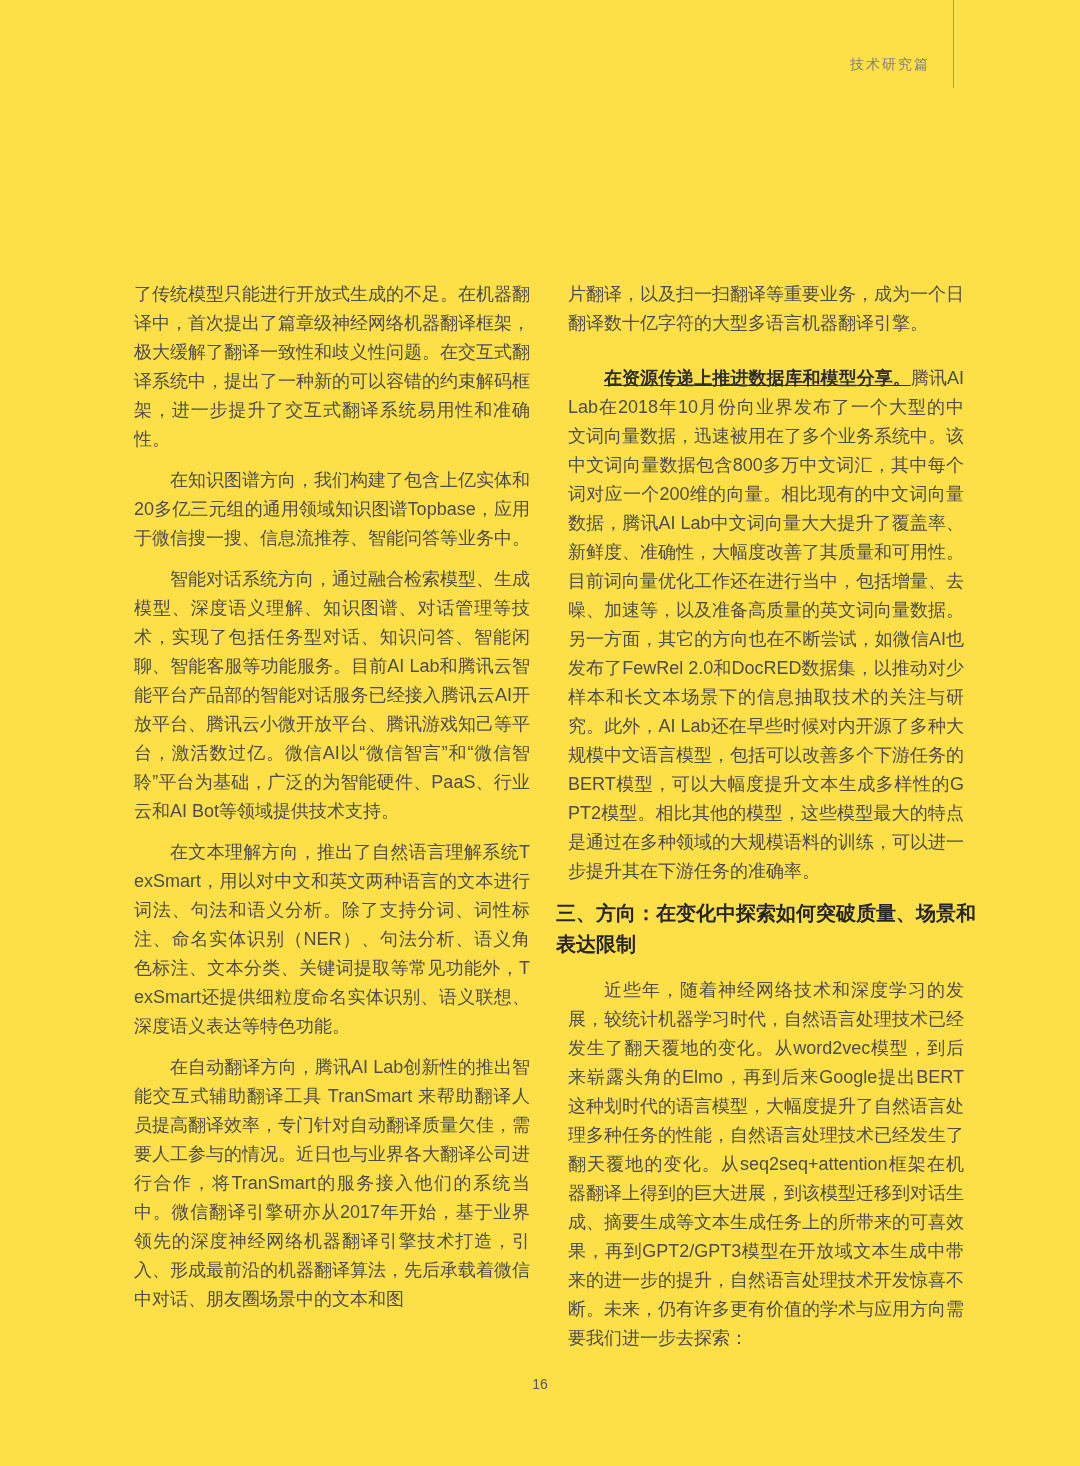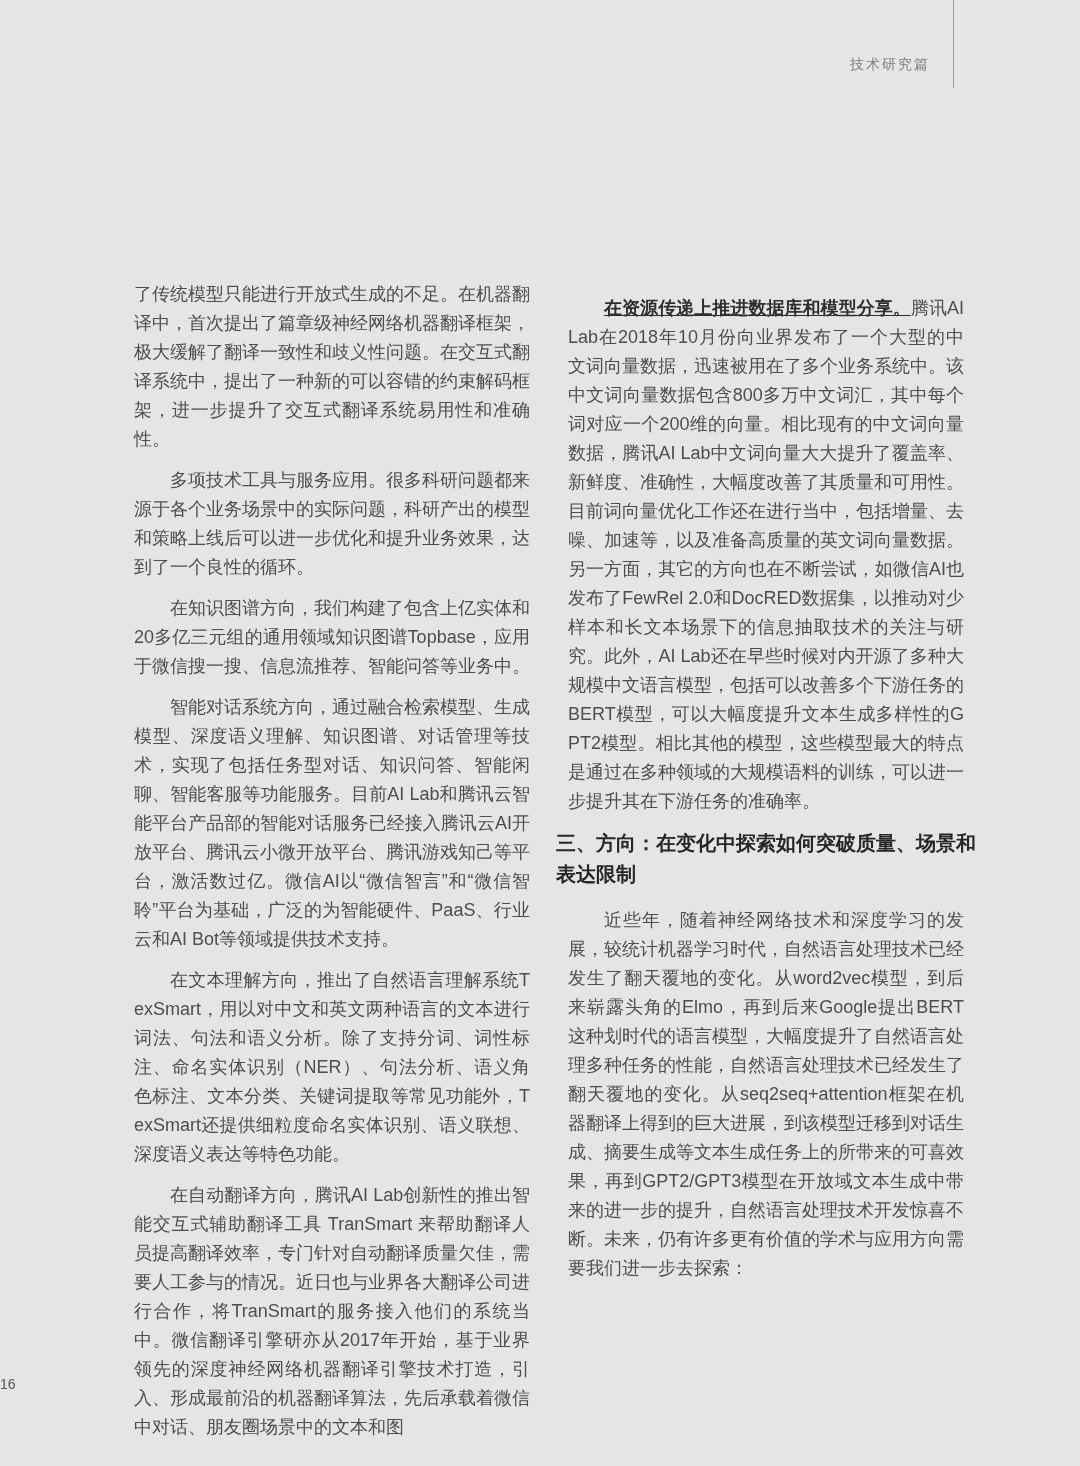--- a/index.html
+++ b/index.html
@@ -4,21 +4,21 @@
 <style>
   html, body {
     margin: 0;
     padding: 0;
     background: #ffffff;
   }
   #page {
     position: relative;
     width: 1080px;
     height: 1466px;
-    background: #e5e5e5;
+    background: #fde047;
     overflow: hidden;
     font-family: "Liberation Sans", "DejaVu Sans", sans-serif;
   }
   
   .chapter-label {
     position: absolute;
     top: 56px;
     right: 150px;
     font-size: 14px;
     letter-spacing: 2px;
@@ -63,43 +63,43 @@
     color: #262626;
     text-align: left;
     word-break: break-all;
   }
   
   .page-number {
     position: absolute;
     top: 1376px;
     left: 0;
     width: 100%;
-    text-align: left;
+    text-align: center;
     font-size: 14px;
     color: #555555;
   }
 </style>
 </head>
 <body>
 
 <div id="page">
 
   <span class="chapter-label">技术研究篇</span>
   <div class="header-rule"></div>
 
   <div class="col col-left">
     <p>了传统模型只能进行开放式生成的不足。在机器翻译中，首次提出了篇章级神经网络机器翻译框架，极大缓解了翻译一致性和歧义性问题。在交互式翻译系统中，提出了一种新的可以容错的约束解码框架，进一步提升了交互式翻译系统易用性和准确性。</p>
-    <p class="indent">多项技术工具与服务应用。很多科研问题都来源于各个业务场景中的实际问题，科研产出的模型和策略上线后可以进一步优化和提升业务效果，达到了一个良性的循环。</p>
     <p class="indent">在知识图谱方向，我们构建了包含上亿实体和20多亿三元组的通用领域知识图谱Topbase，应用于微信搜一搜、信息流推荐、智能问答等业务中。</p>
     <p class="indent">智能对话系统方向，通过融合检索模型、生成模型、深度语义理解、知识图谱、对话管理等技术，实现了包括任务型对话、知识问答、智能闲聊、智能客服等功能服务。目前AI  Lab和腾讯云智能平台产品部的智能对话服务已经接入腾讯云AI开放平台、腾讯云小微开放平台、腾讯游戏知己等平台，激活数过亿。微信AI以“微信智言”和“微信智聆”平台为基础，广泛的为智能硬件、PaaS、行业云和AI Bot等领域提供技术支持。</p>
     <p class="indent">在文本理解方向，推出了自然语言理解系统TexSmart，用以对中文和英文两种语言的文本进行词法、句法和语义分析。除了支持分词、词性标注、命名实体识别（NER）、句法分析、语义角色标注、文本分类、关键词提取等常见功能外，TexSmart还提供细粒度命名实体识别、语义联想、深度语义表达等特色功能。</p>
     <p class="indent">在自动翻译方向，腾讯AI Lab创新性的推出智能交互式辅助翻译工具 TranSmart 来帮助翻译人员提高翻译效率，专门针对自动翻译质量欠佳，需要人工参与的情况。近日也与业界各大翻译公司进行合作，将TranSmart的服务接入他们的系统当中。微信翻译引擎研亦从2017年开始，基于业界领先的深度神经网络机器翻译引擎技术打造，引入、形成最前沿的机器翻译算法，先后承载着微信中对话、朋友圈场景中的文本和图</p>
   </div>
 
   <div class="col col-right">
+    <p>片翻译，以及扫一扫翻译等重要业务，成为一个日翻译数十亿字符的大型多语言机器翻译引擎。</p>
 
     <p class="indent gap-before">
       <span class="bold-lead">在资源传递上推进数据库和模型分享。</span><span>腾讯AI  Lab在2018年10月份向业界发布了一个大型的中文词向量数据，迅速被用在了多个业务系统中。该中文词向量数据包含800多万中文词汇，其中每个词对应一个200维的向量。相比现有的中文词向量数据，腾讯AI Lab中文词向量大大提升了覆盖率、新鲜度、准确性，大幅度改善了其质量和可用性。目前词向量优化工作还在进行当中，包括增量、去噪、加速等，以及准备高质量的英文词向量数据。另一方面，其它的方向也在不断尝试，如微信AI也发布了FewRel 2.0和DocRED数据集，以推动对少样本和长文本场景下的信息抽取技术的关注与研究。此外，AI  Lab还在早些时候对内开源了多种大规模中文语言模型，包括可以改善多个下游任务的BERT模型，可以大幅度提升文本生成多样性的GPT2模型。相比其他的模型，这些模型最大的特点是通过在多种领域的大规模语料的训练，可以进一步提升其在下游任务的准确率。</span>
     </p>
 
     <h2 class="section-heading">三、方向：在变化中探索如何突破质量、场景和表达限制</h2>
 
     <p class="indent">近些年，随着神经网络技术和深度学习的发展，较统计机器学习时代，自然语言处理技术已经发生了翻天覆地的变化。从word2vec模型，到后来崭露头角的Elmo，再到后来Google提出BERT这种划时代的语言模型，大幅度提升了自然语言处理多种任务的性能，自然语言处理技术已经发生了翻天覆地的变化。从seq2seq+attention框架在机器翻译上得到的巨大进展，到该模型迁移到对话生成、摘要生成等文本生成任务上的所带来的可喜效果，再到GPT2/GPT3模型在开放域文本生成中带来的进一步的提升，自然语言处理技术开发惊喜不断。未来，仍有许多更有价值的学术与应用方向需要我们进一步去探索：</p>
   </div>
 

